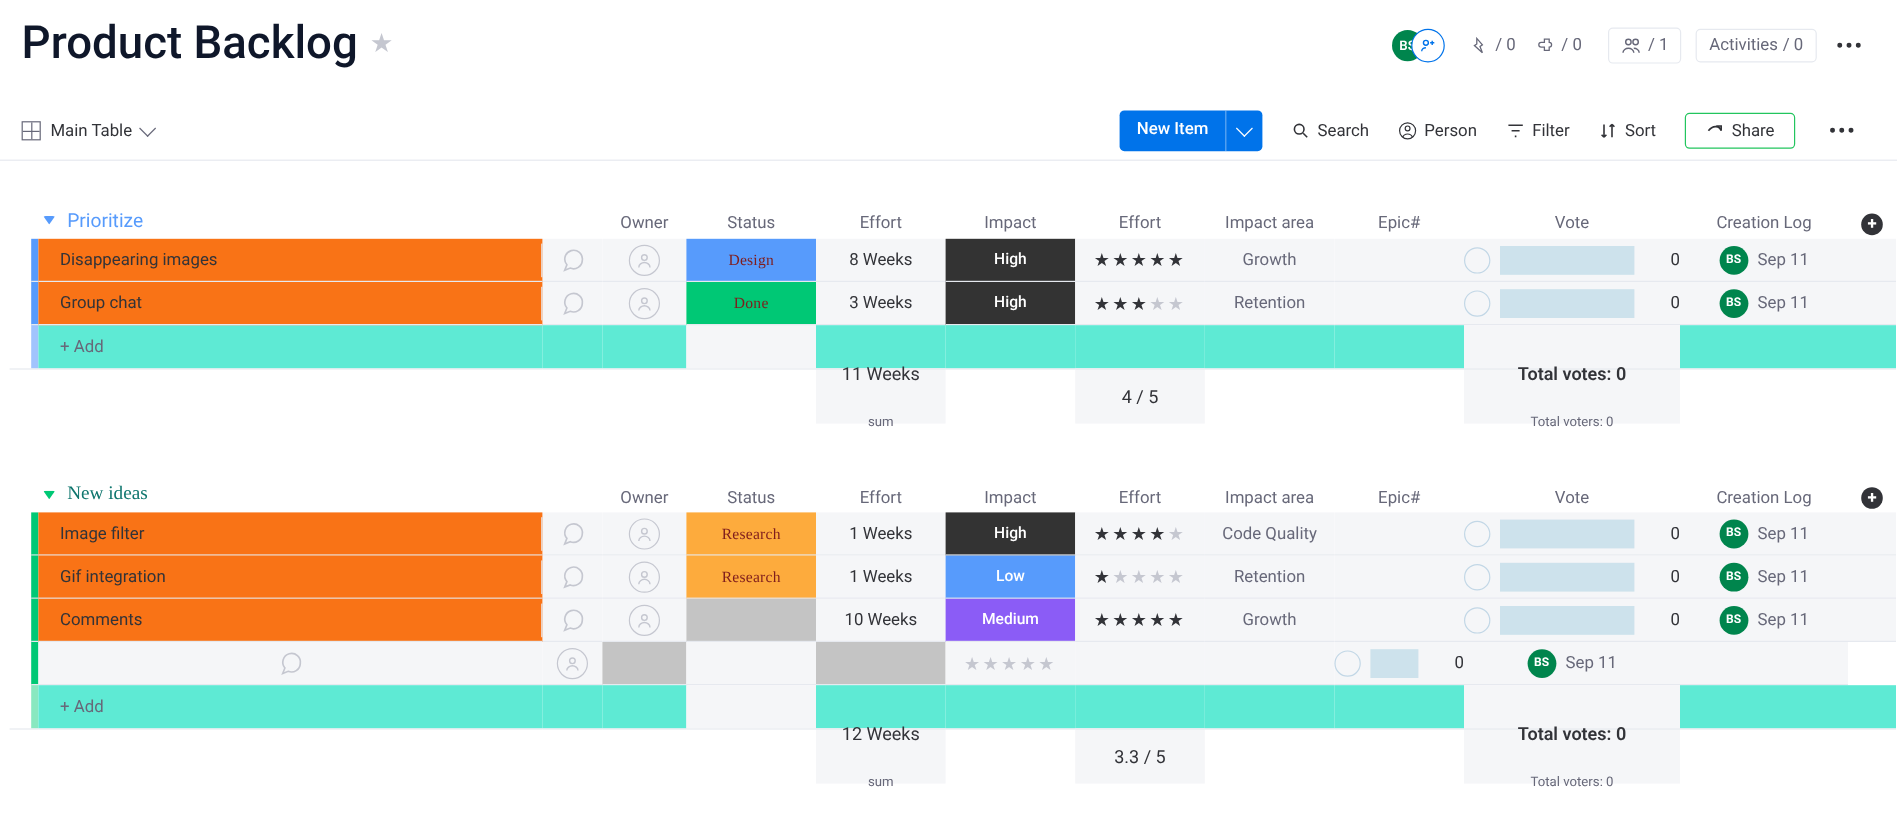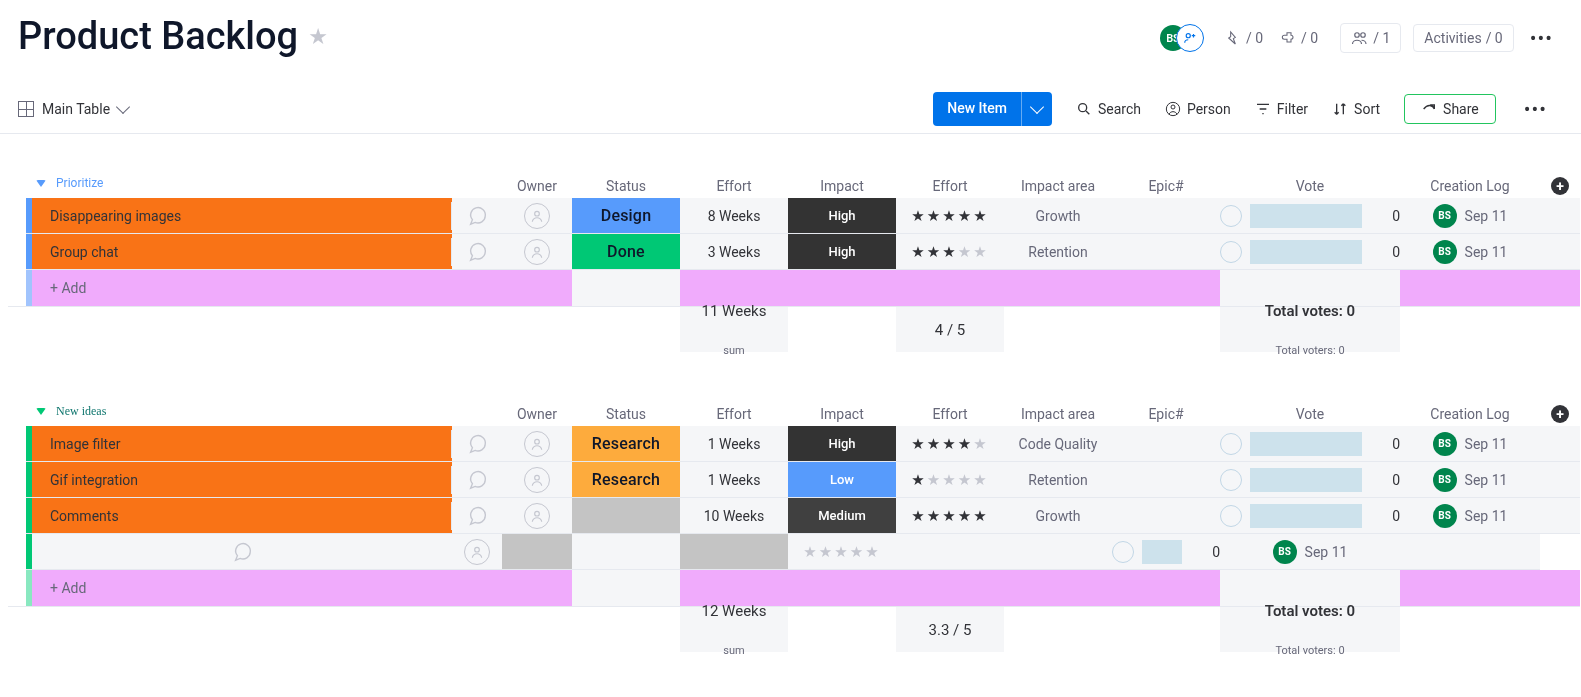--- a/index.html
+++ b/index.html
@@ -36,58 +36,58 @@
   .new-item-chev .chev-down{border-color:#fff;}
   .tool { display:flex; align-items:center; gap:6px; cursor:pointer; color:#323338;}
   .share-btn{ border:1px solid #22c55e; border-radius:4px; padding:6px 16px;}
   .ic{width:16px; height:16px; display:inline-flex; align-items:center; justify-content:center;}
   svg{display:block;}
 
   .board-area{ padding: 40px 8px 40px 8px;}
   .group{ margin-bottom: 50px;}
   .group-header{ display:flex; align-items:center; padding-left:4px; margin-bottom:6px;}
   .collapse-icon{ width:0; height:0; border-left:5px solid transparent; border-right:5px solid transparent; border-top:7px solid; margin-right:10px; border-radius:2px;}
-  .group-title{ font-size:12px; font-weight:400;text-align:right;}
+  .group-title{ font-size:16px; font-weight:400;text-align:right;}
   .prioritize .collapse-icon{ border-top-color:#579bfc;}
   .prioritize .group-title{ color:#579bfc;}
   .newideas .collapse-icon{ border-top-color:#00c875;}
   .newideas .group-title{ color:#0f766e;font-family:Liberation Serif, serif;}
 
   .grid{ display:grid; grid-template-columns: 24px 420px 50px 70px 108px 108px 108px 108px 108px 108px 180px 140px 40px;}
   .hdr{ color:#676879; font-size:14px; text-align:center; padding:4px 0;}
   .add-col{ display:flex; align-items:center; justify-content:center;}
   .plus-circle{width:18px; height:18px; background:#323338; border-radius:50%; color:#fff; display:flex; align-items:center; justify-content:center; font-size:14px; font-weight:bold; cursor:pointer;}
 
   .row > div{ border-bottom:1px solid #e6e9ef; height:36px; display:flex; align-items:center; justify-content:center; background:#f5f6f8;}
   .row .color-bar{ width:6px; padding:0; margin-left:18px;}
   .prioritize .row .color-bar{ background:#579bfc;}
   .newideas .row .color-bar{ background:#00c875;}
   .row .name{ justify-content:flex-start; padding-left:18px; background:#f97316; position:relative;}
   .row .name:after{content:""; position:absolute; right:0; top:10%; bottom:10%; border-right:1px solid #e6e9ef;}
   .row .chat{ background:#f5f6f8; color:#c5c7d0;}
   .row .owner{ background:#f5f6f8;}
   .owner-empty{ width:26px; height:26px; border:1.5px solid #c5c7d0; border-radius:50%; display:flex; align-items:center; justify-content:center;}
   .owner-empty svg{color:#c5c7d0;}
-  .status{ color:#0f172a; font-weight:500; font-size:16px; letter-spacing:.2px;}
+  .status{ color:#7f1d1d; font-weight:500; font-size:13px; letter-spacing:.2px;font-family:Liberation Serif, serif;}
   .impact{ color:#fff; font-weight:500; font-size:13px;}
   .effort-text{ color:#323338; background:#f5f6f8;}
   .stars{ letter-spacing:2px; font-size:15px;}
   .star-fill{color:#323338;}
   .star-empty{color:#c5c7d0;}
   .impact-area{ color:#676879;}
   .epic{ background:#f5f6f8 !important;}
   .vote{ background:#f5f6f8; gap:8px;}
   .vote-ring{width:22px;height:22px;border:1.5px solid #c2d7e6;border-radius:50%;}
   .vote-bar{flex:1; height:24px; background:#cde2ec; margin-right:8px;}
   .vote-count{width:22px; text-align:right; color:#323338;}
   .creation{ gap:8px; color:#676879;}
   .bs-badge{width:24px;height:24px;border-radius:50%;background:#00854d;color:#fff;font-size:10px;font-weight:700;display:flex;align-items:center;justify-content:center;}
   .row .trail{background:#f5f6f8;}
 
-  .add-row > div{ height:36px; display:flex; align-items:center; background:#f0abfc;}
+  .add-row > div{ height:36px; display:flex; align-items:center; background:#5eead4;}
   .add-row .name{ padding-left:18px; color:#676879; cursor:text;}
   .prioritize .add-row .color-bar{ background:#a1c4fd; width:6px; margin-left:18px;}
   .newideas .add-row .color-bar{ background:#89e8c0; width:6px; margin-left:18px;}
 
   .summary > div{ height:46px; display:flex; flex-direction:column; align-items:center; justify-content:center; border-top:1px solid #e6e9ef;gap:24px;}
   .summary .shade{ background:#f5f6f8;}
   .sum-big{ font-size:15px; color:#323338;}
   .sum-small{ font-size:11px; color:#676879;}
 
 </style>
@@ -453,21 +453,21 @@
         <div class="owner">
           <div class="owner-empty">
             <svg width="14" height="14" viewBox="0 0 24 24" fill="none" stroke="currentColor" stroke-width="2">
               <circle cx="12" cy="8" r="4"></circle>
               <path d="M4 22c0-4 4-7 8-7s8 3 8 7"></path>
             </svg>
           </div>
         </div>
         <div class="status" style="background:#c4c4c4"></div>
         <div class="effort-text">10 Weeks</div>
-        <div class="impact" style="background:#404040">Medium</div>
+        <div class="impact" style="background:#8b5cf6">Medium</div>
         <div class="stars">
           <span class="star-fill">★</span>
           <span class="star-fill">★</span>
           <span class="star-fill">★</span>
           <span class="star-fill">★</span>
           <span class="star-fill">★</span>
         </div>
         <div class="impact-area">Growth</div>
         <div class="epic"></div>
         <div class="vote">

